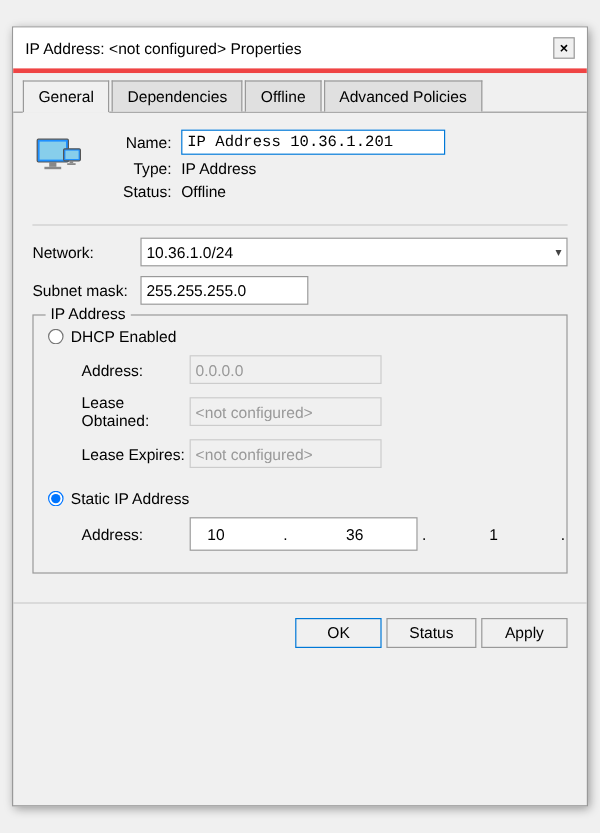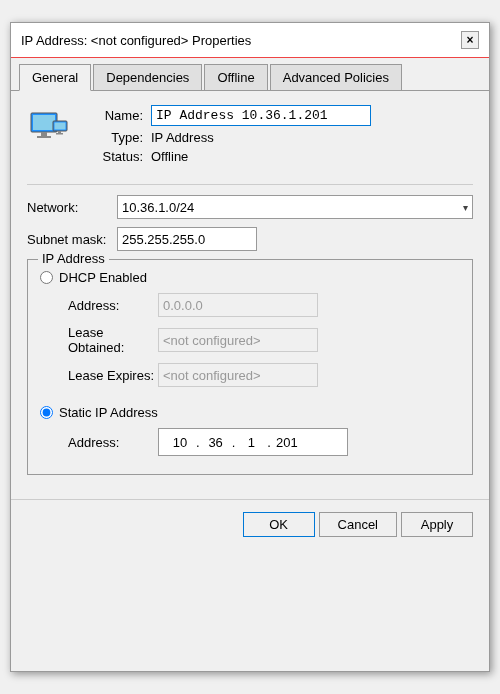--- a/index.html
+++ b/index.html
@@ -27,21 +27,21 @@
       min-height: 650px;
       position: relative;
     }
 
     .title-bar {
       background: #fff;
       display: flex;
       align-items: center;
       justify-content: space-between;
       padding: 8px 10px;
-      border-bottom: 1px solid #ef4444;
+      border-bottom: 4px solid #ef4444;
       gap: 33px;
     }
 
     .title-bar-text {
       font-size: 13px;
       color: #000;
     }
 
     .title-bar-close {
       width: 18px;
@@ -217,20 +217,21 @@
     }
 
     .ip-input-group {
       display: flex;
       align-items: center;
       border: 1px solid #999;
       background: #fff;
       padding: 2px 6px;
       width: 190px;
       height: 28px;
+      gap: 40px;
     }
 
     .ip-segment {
       width: 30px;
       text-align: center;
       border: none;
       outline: none;
       font-size: 13px;
       background: transparent;
     }
@@ -380,16 +381,16 @@
             <input class="ip-segment" type="text" maxlength="3" value="201" style="">
           </div>
         </div>
       </div>
 
     </div>
   </div>
 
   <div class="bottom-bar">
     <button class="btn primary">OK</button>
-    <button class="btn">Cancel</button>
+    <button class="btn">Status</button>
     <button class="btn">Apply</button>
   </div>
 </div>
 
 </body></html>

